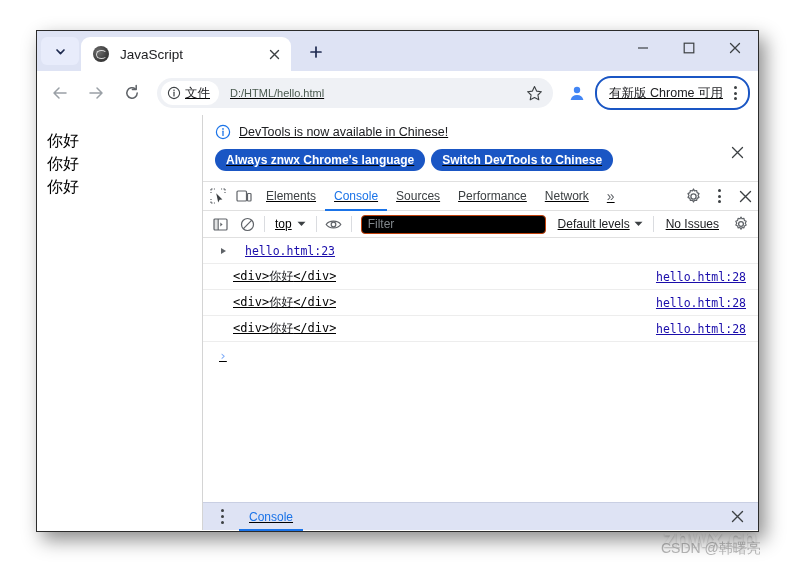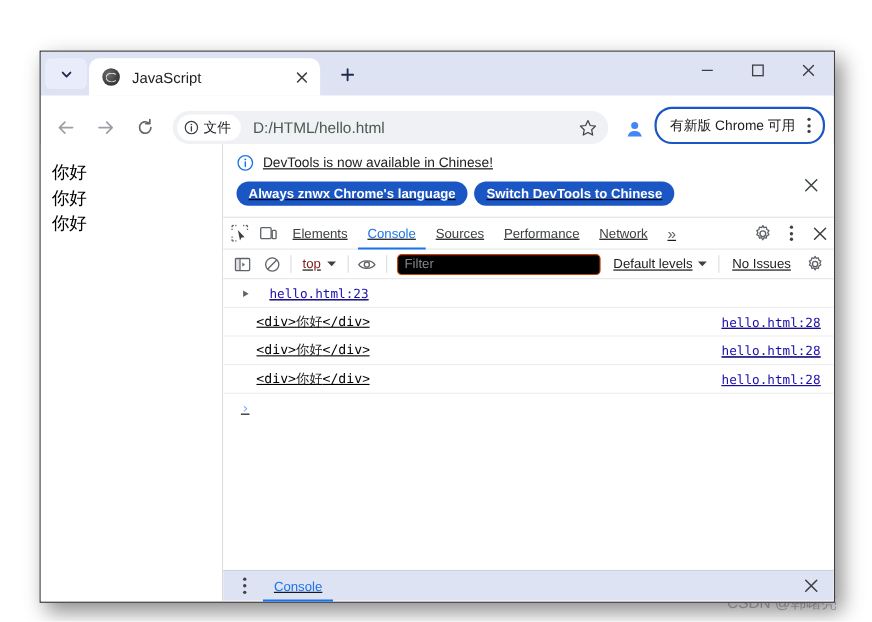--- a/index.html
+++ b/index.html
@@ -25,21 +25,21 @@
   }
   .wm-small {
     position: absolute; left: 6px; top: 16px;
     font-family: "Liberation Sans", sans-serif;
     font-size: 14px; color: #b9b9b9;
     white-space: nowrap;
   }
 
   
   .window {
-    position: absolute; left: 36px; top: 46px;
+    position: absolute; left: 36px; top: 30px;
     width: 721px; height: 500px;
     background: #ffffff;
     border: 1px solid #2b2b2b;
     box-shadow: 6px 8px 18px rgba(0,0,0,0.45);
     overflow: hidden;
     z-index: 2;
   }
 
   
   .tabstrip {
@@ -89,43 +89,43 @@
     position: absolute; right: 0; top: 0; height: 40px; display: flex;
   }
   .wc {
     width: 46px; height: 34px; display: flex; align-items: center;
     justify-content: center; cursor: pointer;
   }
 
   
   .toolbar {
     height: 44px; background: #ffffff;
-    display: flex; align-items: flex-end; padding: 0 8px;
-    box-sizing: border-box; position: relative;
+    display: flex; align-items: center; padding: 0 8px;
+    box-sizing: border-box; position: relative; text-decoration: underline;
   }
   .nav-btn {
     width: 30px; height: 30px; margin-right: 6px;
     display: flex; align-items: center; justify-content: center;
     border-radius: 50%; cursor: pointer;
   }
   .omnibox {
     flex: 1; height: 30px; margin: 0 6px 0 4px;
     background: #eff1f5; border-radius: 16px;
     display: flex; align-items: center; padding: 0 6px 0 4px;
     box-sizing: border-box;
   }
   .file-chip {
     height: 24px; background: #ffffff; border-radius: 12px;
     display: flex; align-items: center; gap: 4px;
     padding: 0 9px 0 6px; flex: 0 0 auto;
   }
   .file-chip-label { font-size: 12.5px; color: #202124; }
   .omni-url {
     flex: 1; margin-left: 11px;
-    font-size: 14px; color: #4a5a4f; white-space: nowrap; overflow: hidden;
+    font-size: 11px; color: #4a5a4f; white-space: nowrap; overflow: hidden;
   }
   .star-btn {
     width: 26px; height: 26px; display: flex; align-items: center;
     justify-content: center; cursor: pointer; flex: 0 0 auto;
   }
   .profile-btn {
     width: 28px; height: 28px; margin: 0 4px;
     display: flex; align-items: center; justify-content: center;
     cursor: pointer; flex: 0 0 auto;
   }
@@ -198,21 +198,21 @@
   .dt-sep { width: 1px; height: 16px; background: #dadce0; margin: 0 3px; flex: 0 0 auto; }
 
   
   .dt-console-bar {
     height: 27px; display: flex; align-items: center;
     border-bottom: 1px solid #e0e0e0; background: #fff;
     padding: 0 4px 0 4px; box-sizing: border-box; gap: 1px;
   }
   .ctx-select {
     display: flex; align-items: center; gap: 5px;
-    font-size: 12px; color: #7f1d1d; padding: 0 6px; cursor: pointer;
+    font-size: 12px; color: #000000; padding: 0 6px; cursor: pointer;
   }
   .filter-input {
     flex: 1; height: 19px; min-width: 40px;
     border: 1px solid #c2410c; border-radius: 4px;
     font-size: 12px; color: #80868b; padding: 0 6px;
     display: flex; align-items: center; box-sizing: border-box;
     background: #000000; margin: 0 5px;
   }
   .levels {
     display: flex; align-items: center; gap: 4px;

